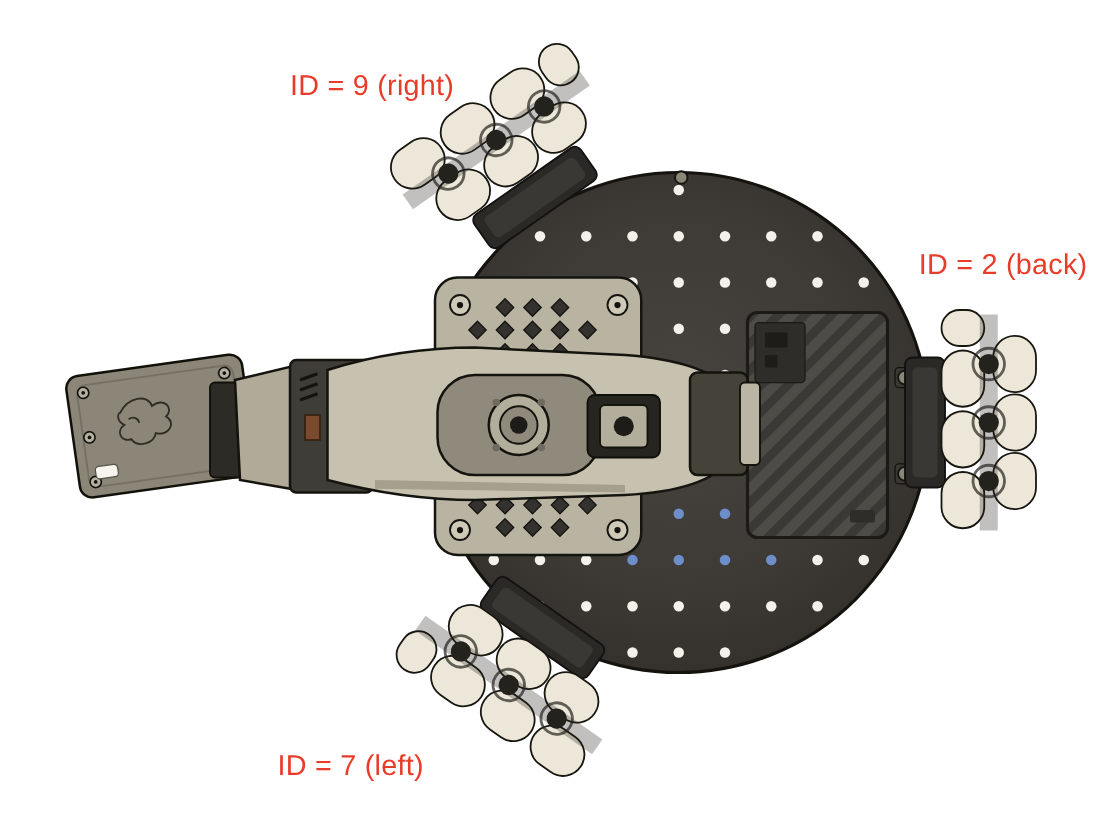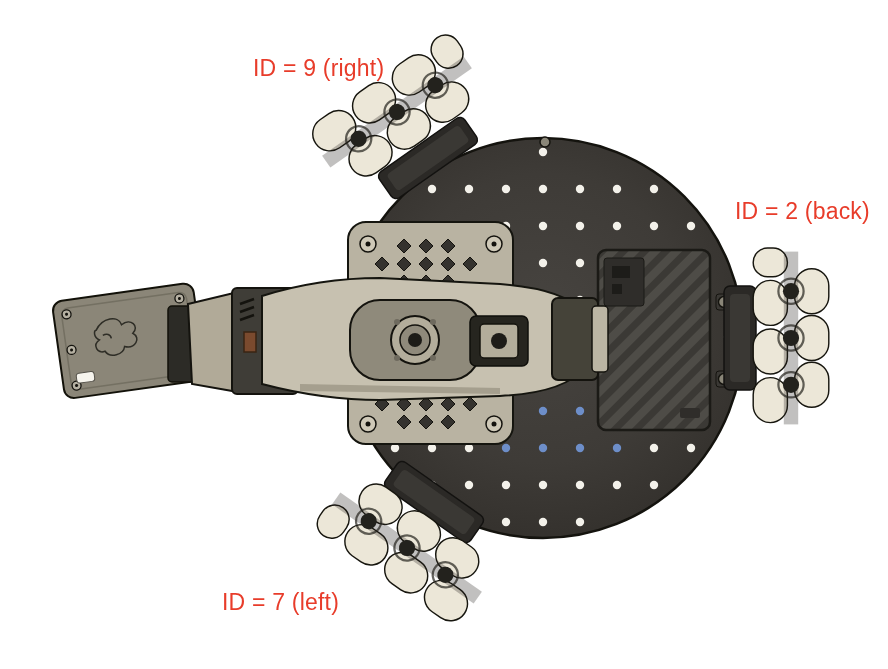--- a/index.html
+++ b/index.html
@@ -284,17 +284,17 @@
 
     <use href="#mount" transform="translate(428,158) rotate(55)"></use>
     <use href="#mount" transform="translate(740,338)"></use>
     <use href="#mount" transform="translate(434,502) rotate(-55)"></use>
 
     <use href="#wheel" transform="translate(397,112) rotate(55) scale(0.9)"></use>
     <use href="#wheel" transform="translate(791,338) scale(0.9)"></use>
     <use href="#wheel" transform="translate(407,548) rotate(-55) scale(0.9)"></use>
   </svg>
 
-  <div class="annotation lbl-9" style="color: rgb(232, 60, 42); margin-left: 21px;">ID = 9 (right)</div>
+  <div class="annotation lbl-9" style="color: rgb(232, 60, 42);">ID = 9 (right)</div>
   <div class="annotation lbl-8" style="color: rgb(232, 60, 42);">ID = 2 (back)</div>
-  <div class="annotation lbl-7" style="color: rgb(232, 60, 42);">ID = 7 (left)</div>
+  <div class="annotation lbl-7" style="color: rgb(232, 60, 42); margin-top: 10px;">ID = 7 (left)</div>
 
 </div>
 
 </body></html>

